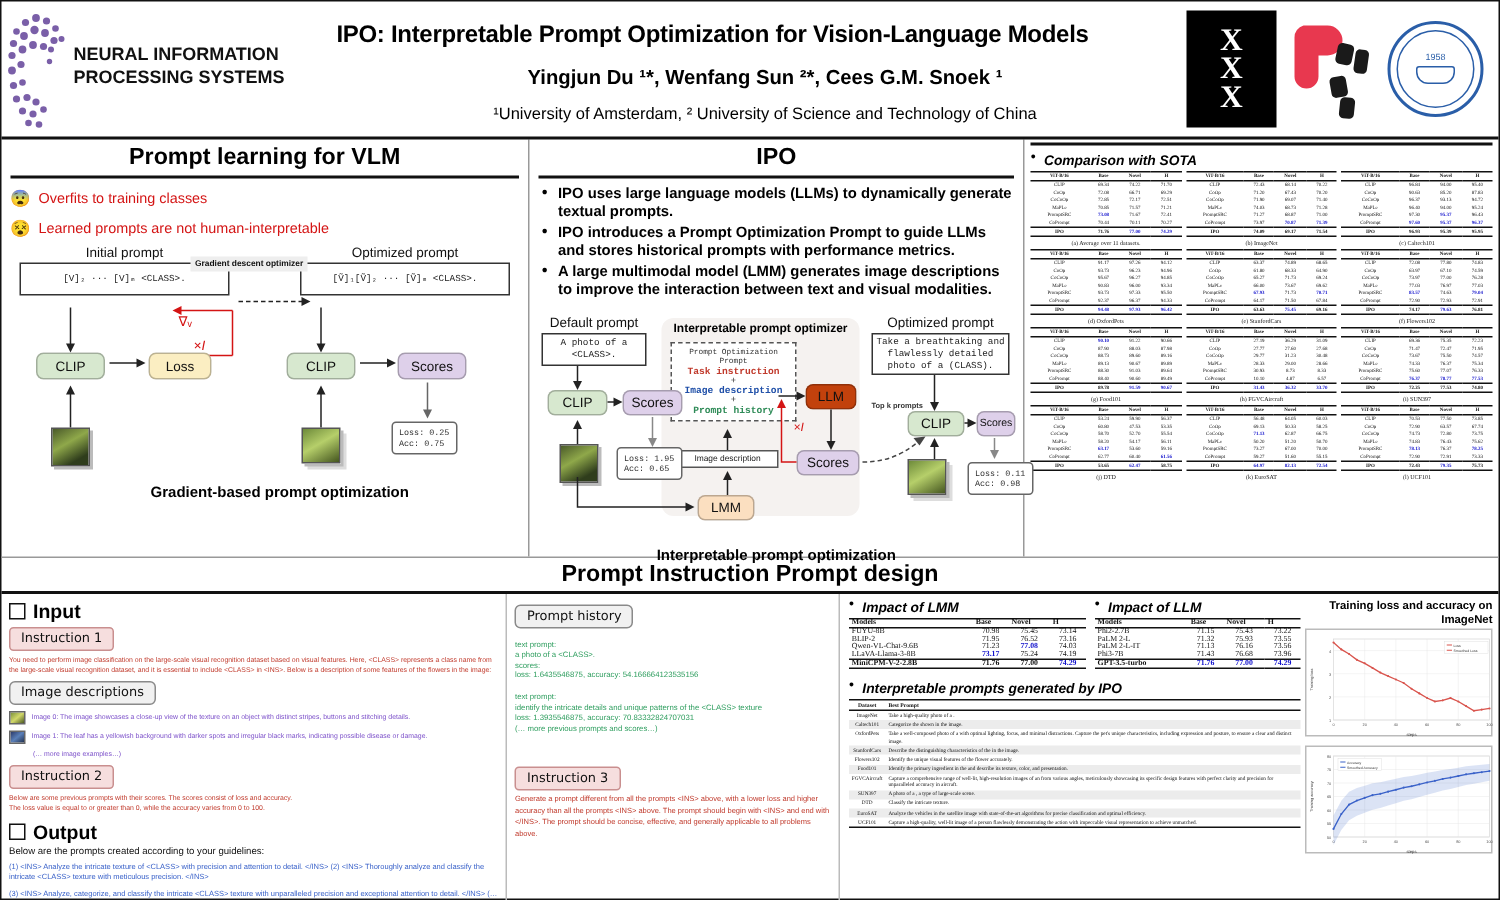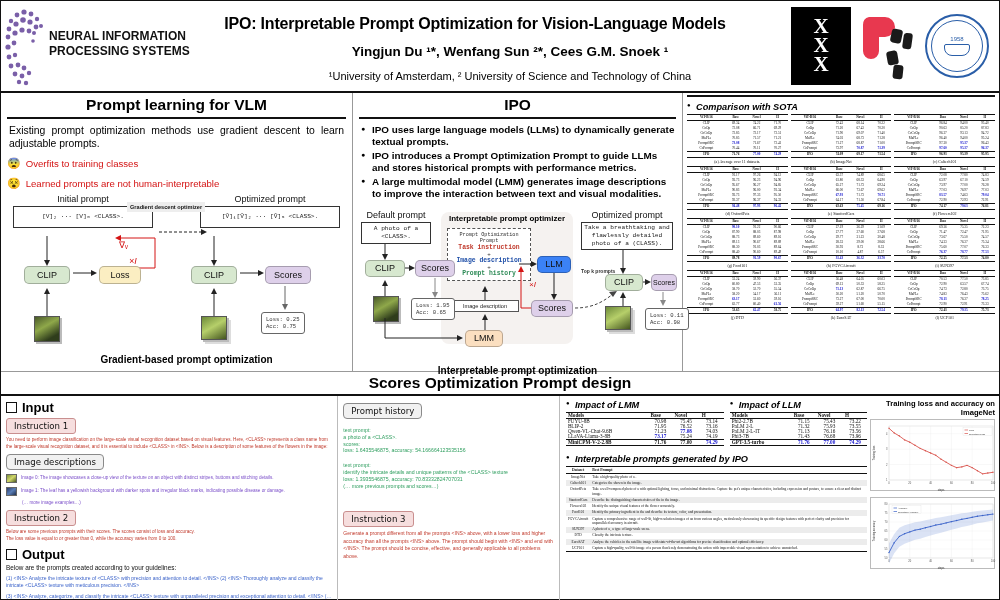--- a/index.html
+++ b/index.html
@@ -158,21 +158,21 @@
     text-align:center; line-height: 8px;
   }
   .node {
     border-radius: 5px; font-size: 9px; color:#111;
     display:flex; align-items:center; justify-content:center;
     border: 1px solid rgba(0,0,0,.25);
   }
   .n-clip  { background:#d7e8cf; }
   .n-loss  { background:#fbeec2; }
   .n-score { background:#ded0ea; }
-  .n-llm   { background:#3b82f6; }
+  .n-llm   { background:#c2410c; }
   .n-lmm   { background:#fbdfc0; }
   .metric-box {
     border:1px solid #666; border-radius:3px; background:#fff;
     font-family:"Liberation Mono", monospace; font-size:5.6px;
     color:#333; padding:3px 4px; line-height:7px;
   }
   .thumb {
     width: 26px; height: 26px;
     background: linear-gradient(150deg,#4a5a2a,#8fa84a 40%,#2f3d1c 80%);
     border:1px solid #555;
@@ -340,21 +340,20 @@
         </div>
       </div>
     </div>
   </div>
 
   <div class="cols">
 
     <div class="col-left">
       <div class="sec-title">Prompt learning for VLM</div>
       <div class="sec-rule"></div>
-      <div class="body-text">Existing prompt optimization methods use gradient descent to learn adjustable prompts.</div>
 
       <div class="warn-line">
         <span class="emoji">😨</span>
         <span>Overfits to training classes</span>
       </div>
       <div class="warn-line">
         <span class="emoji">😵</span>
         <span>Learned prompts are not human-interpretable</span>
       </div>
 
@@ -1195,21 +1194,21 @@
                 </tbody>
               </table>
               <div class="tbl-cap">(l) UCF101</div>
             </div>
           </div>
         </div>
     </div>
   </div>
 
   <div class="bottom" style="display:block;">
-    <div class="bot-title">Scores Optimization Prompt design</div>
+    <div class="bot-title">Prompt Instruction Prompt design</div>
     <div class="bot-rule"></div>
 
     <div class="bot-cols">
 
       <div class="bc-left">
         <div class="io-head">
           <span class="io-box"></span>
           <span>Input</span>
         </div>
         <div class="instr-tag">Instruction 1</div>

